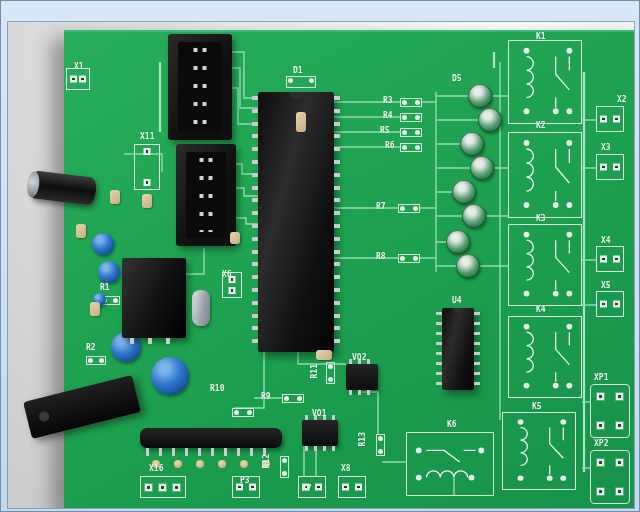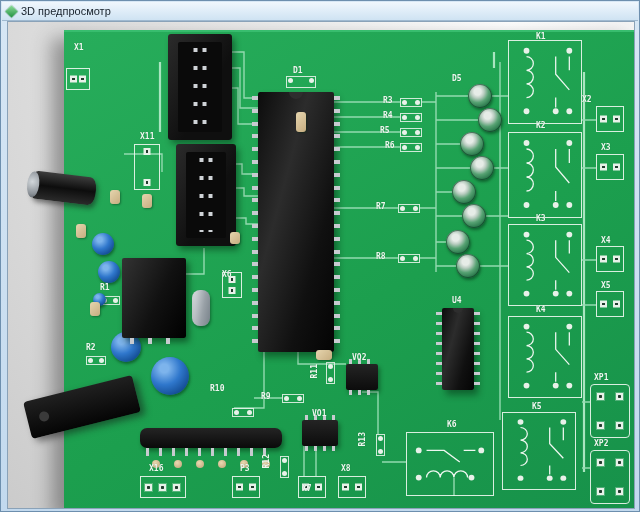--- a/index.html
+++ b/index.html
@@ -56,24 +56,20 @@
   .cyl{position:absolute;background:linear-gradient(180deg,#3d3d3d,#0d0d0d 50%,#2b2b2b);border-radius:7px/12px;box-shadow:2px 3px 5px rgba(20,20,20,.5);z-index:4;}
   .cyl .capend{position:absolute;left:-3px;top:1px;bottom:1px;width:12px;border-radius:50%;background:radial-gradient(circle at 40% 40%,#d2d7db,#8b9197 70%,#5d646a);}
   .resnet{position:absolute;background:linear-gradient(180deg,#242424,#0a0a0a);border-radius:7px;box-shadow:2px 3px 4px rgba(0,30,10,.45);z-index:4;}
   .resnet:after{content:"";position:absolute;left:6px;right:6px;bottom:-8px;height:8px;background:repeating-linear-gradient(90deg,#c7cbd0 0 3px,rgba(0,0,0,0) 3px 13px);}
 </style>
 </head>
 <body>
 
 <div id="root">
  <div class="window">
-  <div class="titlebar">
-    <span class="title-icon"></span>
-    <span class="title-text">3D предпросмотр</span>
-  </div>
   <div class="viewport">
    <div class="pcb">
 
     <svg class="trace-svg" width="571" height="480" viewBox="0 0 571 480">
       <path fill="none" stroke="#a9e5c0" stroke-width="2.2" d="M520,40 v400 M96,30 v70 M430,20 v16"></path>
       <path fill="none" stroke="#93dab0" stroke-width="1.4" d="M168,20 h12 v46 h14 M168,36 h8 v40 h18 M168,56 h6 v36 h20 M172,132 h6 v10 h16 M172,156 h8 v8 h14 M172,186 h10 v6 h12 M140,216 v26 h-34 M60,122 h38 v18 M270,70 h66 M270,85 h66 M270,100 h66 M270,115 h66 M358,70 h14 v20 M372,60 v180 M372,64 h32 M372,88 h42 M372,112 h24 M372,136 h34 M372,160 h16 M372,184 h26 M372,210 h10 M372,234 h20 M270,176 h64 M356,176 h16 M270,226 h64 M356,226 h16 M428,64 h16 M430,136 h14 M422,184 h22 M416,234 h28 M436,30 v358 M518,88 h14 M518,136 h14 M518,228 h14 M518,273 h14 M518,370 h8 M518,436 h8 M234,320 v12 h48 M298,360 h16 v42 M252,414 v30 M240,414 v30 M218,366 h-28 M342,430 h-24 M390,464 v-18 M200,320 v56 h-30"></path>
     </svg>
 
     <div class="fp fp2" style="left:2px;top:36px;width:24px;height:22px"></div>
     <div class="fp fp2v" style="left:70px;top:112px;width:26px;height:46px"></div>
@@ -256,54 +252,54 @@
       <div class="capend"></div>
     </div>
     <div class="resnet" style="left:76px;top:396px;width:142px;height:20px"></div>
     <span class="tanpad" style="left:88px;top:428px"></span>
     <span class="tanpad" style="left:110px;top:428px"></span>
     <span class="tanpad" style="left:132px;top:428px"></span>
     <span class="tanpad" style="left:154px;top:428px"></span>
     <span class="tanpad" style="left:176px;top:428px"></span>
     <span class="tanpad" style="left:198px;top:428px"></span>
 
-    <span class="lbl" style="left:10px;top:11px">X1</span>
+    <span class="lbl" style="left:10px;top:30px">X1</span>
     <span class="lbl" style="left:76px;top:100px">X11</span>
     <span class="lbl" style="left:229px;top:34px">D1</span>
     <span class="lbl" style="left:319px;top:64px">R3</span>
     <span class="lbl" style="left:319px;top:79px">R4</span>
     <span class="lbl" style="left:316px;top:94px">R5</span>
     <span class="lbl" style="left:321px;top:109px">R6</span>
     <span class="lbl" style="left:388px;top:42px">D5</span>
     <span class="lbl" style="left:312px;top:170px">R7</span>
     <span class="lbl" style="left:312px;top:220px">R8</span>
     <span class="lbl" style="left:388px;top:264px">U4</span>
     <span class="lbl" style="left:158px;top:238px">X6</span>
     <span class="lbl" style="left:288px;top:321px">VO2</span>
     <span class="lbl v" style="left:246px;top:332px">R11</span>
     <span class="lbl" style="left:530px;top:341px">XP1</span>
     <span class="lbl" style="left:197px;top:360px">R9</span>
     <span class="lbl" style="left:146px;top:352px">R10</span>
     <span class="lbl" style="left:248px;top:377px">VO1</span>
     <span class="lbl" style="left:383px;top:388px">K6</span>
     <span class="lbl" style="left:530px;top:407px">XP2</span>
     <span class="lbl" style="left:85px;top:432px">X16</span>
-    <span class="lbl" style="left:176px;top:432px">P3</span>
+    <span class="lbl" style="left:176px;top:444px">P3</span>
     <span class="lbl" style="left:238px;top:452px">X7</span>
     <span class="lbl" style="left:277px;top:432px">X8</span>
     <span class="lbl v" style="left:198px;top:422px">R12</span>
     <span class="lbl v" style="left:294px;top:400px">R13</span>
     <span class="lbl" style="left:36px;top:251px">R1</span>
     <span class="lbl" style="left:22px;top:311px">R2</span>
     <span class="lbl" style="left:472px;top:0px">K1</span>
     <span class="lbl" style="left:472px;top:89px">K2</span>
     <span class="lbl" style="left:472px;top:182px">K3</span>
     <span class="lbl" style="left:472px;top:273px">K4</span>
     <span class="lbl" style="left:468px;top:370px">K5</span>
-    <span class="lbl" style="left:518px;top:63px">X2</span>
+    <span class="lbl" style="left:553px;top:63px">X2</span>
     <span class="lbl" style="left:537px;top:111px">X3</span>
     <span class="lbl" style="left:537px;top:204px">X4</span>
     <span class="lbl" style="left:537px;top:249px">X5</span>
 
    </div>
   </div>
  </div>
 </div>
 
 </body></html>

